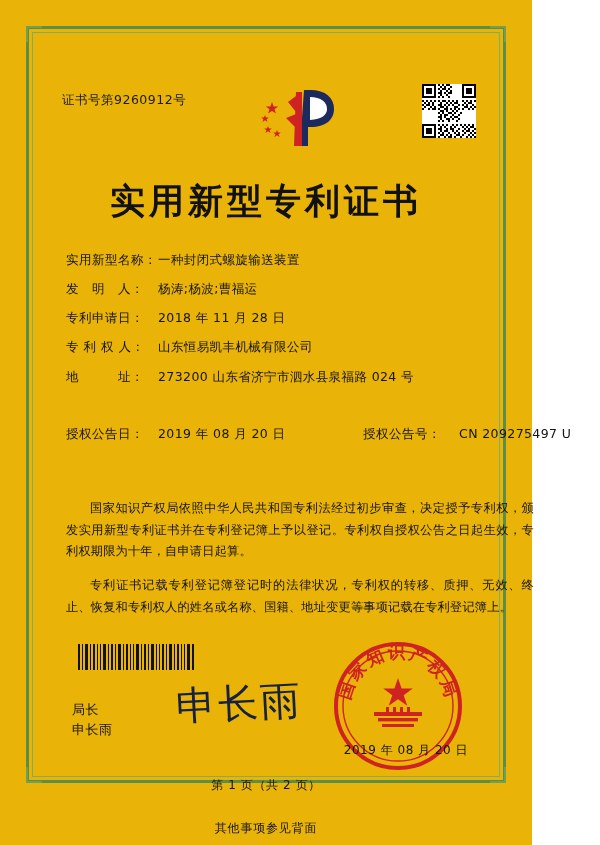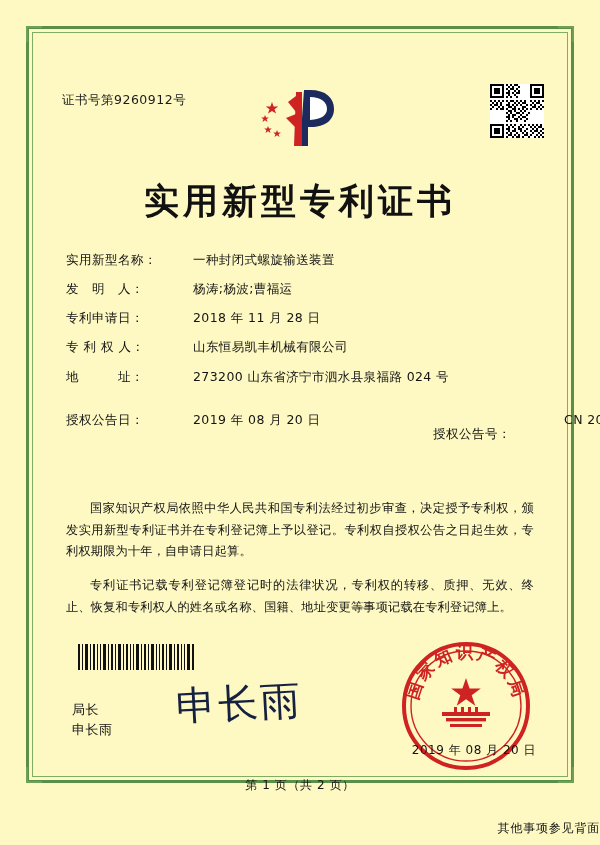--- a/index.html
+++ b/index.html
@@ -8,23 +8,23 @@
     background: #ffffff;
   }
   body {
     width: 600px;
     height: 845px;
     font-family: "DejaVu Sans", "Liberation Sans", sans-serif;
     overflow: hidden;
   }
   .page {
     position: relative;
-    width: 600px;
+    width: 532px;
     height: 845px;
-    background: #fef9c3;
+    background: #eab308;
     box-sizing: border-box;
   }
   
   .frame-outer {
     position: absolute;
     left: 26px;
     top: 26px;
     right: 26px;
     bottom: 62px;
     border: 3px solid #5a8f4a;
@@ -98,26 +98,25 @@
 
   
   .fields {
     position: absolute;
     left: 66px;
     top: 252px;
     width: 470px;
   }
   .row {
     display: flex;
-    align-items: center;
+    align-items: flex-end;
     margin-bottom: 13.5px;
     font-size: 12.5px;
     color: #141414;
     line-height: 1.25;
-    gap: 35px;
   }
   .row .label {
     flex: 0 0 auto;
     width: 92px;
     letter-spacing: 0.5px;
     white-space: nowrap;
   }
   .row .value {
     flex: 1 1 auto;
     letter-spacing: 0.4px;
@@ -215,21 +214,21 @@
     text-align: center;
     font-size: 12px;
     color: #171717;
     letter-spacing: 0.6px;
   }
   .footer-note {
     position: absolute;
     left: 0;
     right: 0;
     top: 820px;
-    text-align: right;
+    text-align: center;
     font-size: 12px;
     color: #171717;
     letter-spacing: 0.8px;
   }
 </style>
 </head>
 <body>
 
 <div class="page">
 

